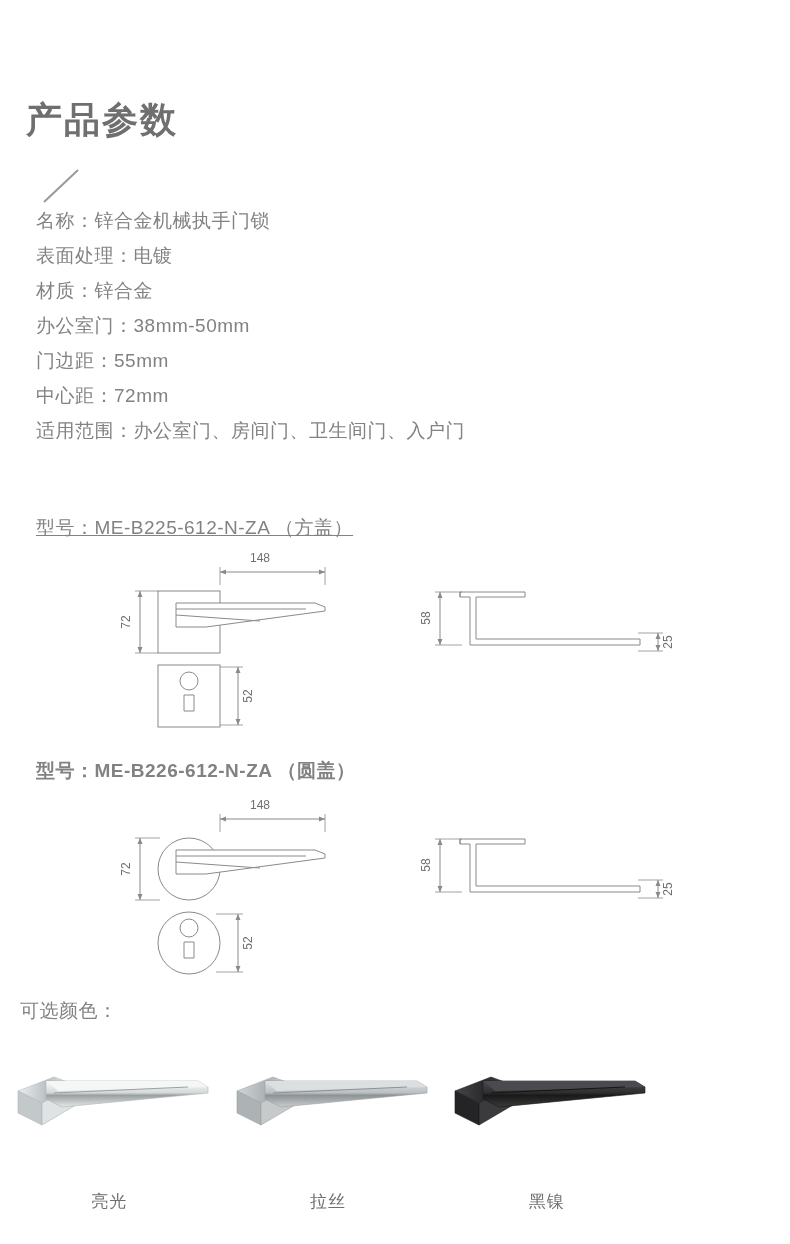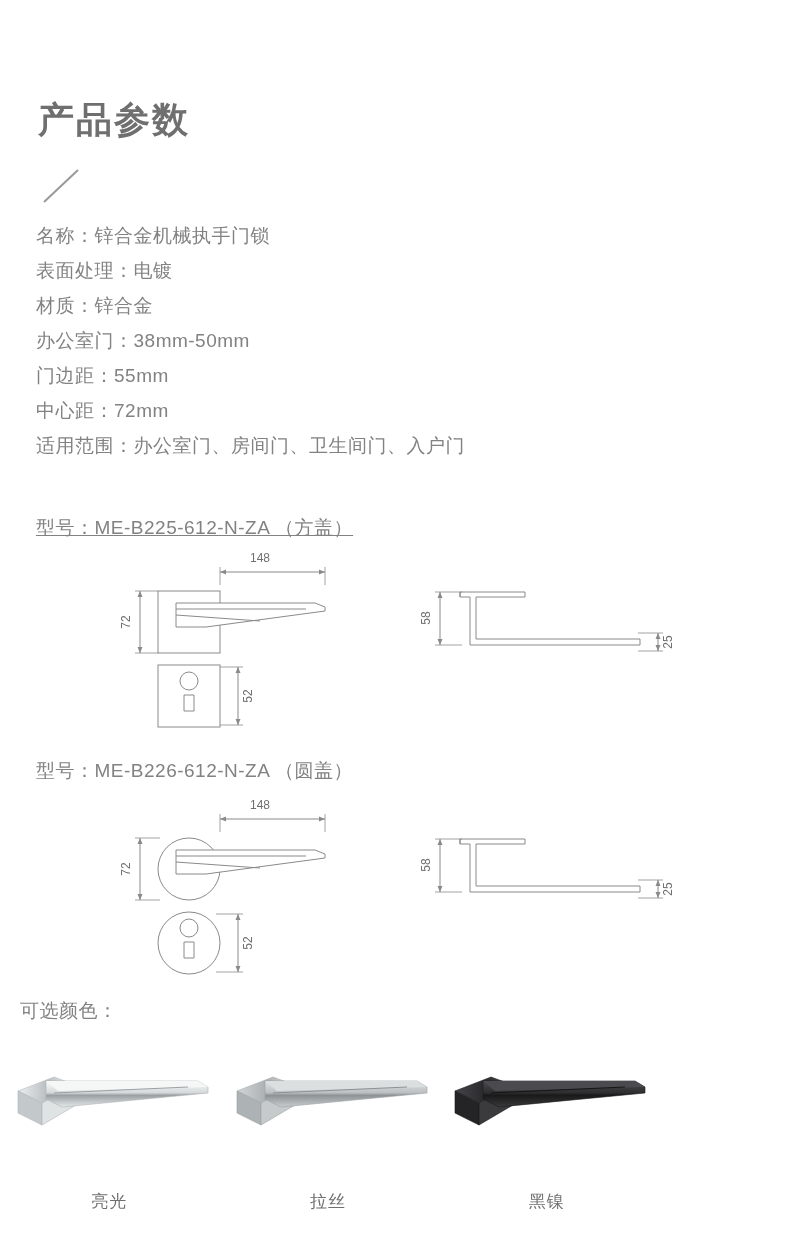--- a/index.html
+++ b/index.html
@@ -27,42 +27,42 @@
     font-size: 62px;
     letter-spacing: 1px;
     color: #cfcfcf;
     font-weight: 300;
     font-family: "Liberation Sans", sans-serif;
     line-height: 1;
     white-space: nowrap;
   }
   .title-cn {
     position: absolute;
-    left: 38px;
+    left: 26px;
     top: 98px;
     font-size: 36px;
     font-weight: bold;
     color: #6f6f6f;
     letter-spacing: 2px;
     line-height: 1.2;
     white-space: nowrap;
   }
   .slash {
     position: absolute;
     left: 42px;
     top: 168px;
     width: 44px;
     height: 36px;
   }
   .slash svg { display: block; }
 
   .spec-list {
     position: absolute;
     left: 36px;
-    top: 218px;
+    top: 203px;
     width: 700px;
   }
   .spec-row {
     font-size: 19px;
     color: #828282;
     line-height: 35px;
     white-space: nowrap;
     letter-spacing: 0.5px;
   }
 
@@ -185,21 +185,21 @@
       <g fill="#6f6f6f" font-family="Liberation Sans, sans-serif" font-size="12">
         <text x="150" y="17" text-anchor="middle">148</text>
         <text x="0" y="0" transform="translate(20,77) rotate(-90)" text-anchor="middle">72</text>
         <text x="0" y="0" transform="translate(142,151) rotate(-90)" text-anchor="middle">52</text>
         <text x="0" y="0" transform="translate(320,73) rotate(-90)" text-anchor="middle">58</text>
         <text x="0" y="0" transform="translate(562,97) rotate(-90)" text-anchor="middle">25</text>
       </g>
     </svg>
   </div>
 
-  <div class="model-label" style="left:36px; top:758px;">型号：ME-B226-612-N-ZA （圆盖）</div>
+  <div class="model-label" style="left:36px; top:758px;font-weight:bold;">型号：ME-B226-612-N-ZA （圆盖）</div>
 
   <div class="draw-block" style="left:110px; top:792px;">
     <svg width="580" height="190" viewBox="0 0 580 190">
       <g stroke="#8a8a8a" fill="none" stroke-width="1">
 
         <line x1="110" y1="27" x2="215" y2="27"></line>
         <polygon points="110,27 116,24.5 116,29.5" fill="#8a8a8a" stroke="none"></polygon>
         <polygon points="215,27 209,24.5 209,29.5" fill="#8a8a8a" stroke="none"></polygon>
         <line x1="110" y1="22" x2="110" y2="40" stroke-width="0.8"></line>
         <line x1="215" y1="22" x2="215" y2="40" stroke-width="0.8"></line>

